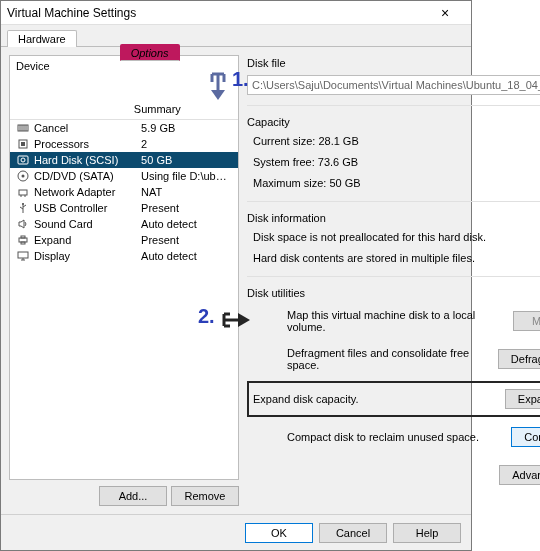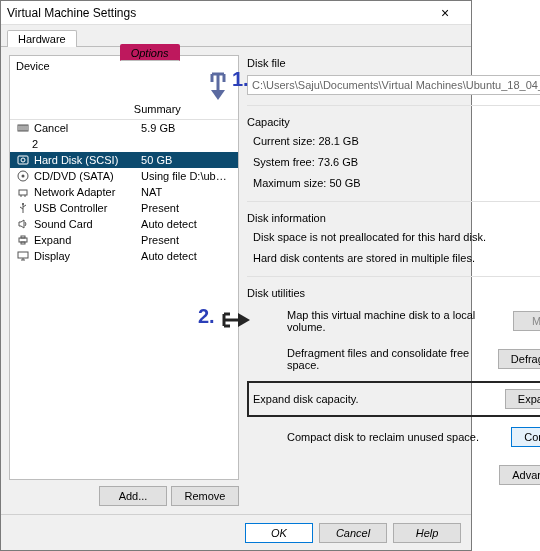--- a/index.html
+++ b/index.html
@@ -29,21 +29,21 @@
 .btn.outlined { border: 1px solid #0078d7; background: #fff; }
 .right { flex: 1; display: flex; flex-direction: column; gap: 6px; padding-right: 2px; }
 .group-label { margin-top: 2px; }
 .diskfile { border: 1px solid #bdbdbd; background: #fff; padding: 3px 4px; white-space: nowrap; overflow: hidden; color: #666; }
 .kv { padding-left: 6px; line-height: 15px; }
 .sep { height: 1px; background: #e0e0e0; margin: 4px 0 2px 0; }
 .util-row { display: flex; align-items: center; justify-content: space-between; padding: 4px 2px; }
 .util-row .txt { flex: 1; padding-left: 38px; }
 .highlight-box { border: 2px solid #252525; padding: 6px 4px; display: flex; align-items: center; justify-content: space-between; }
 .right-foot { display: flex; justify-content: flex-end; padding-top: 8px; }
-.footer { height: 36px; border-top: 1px solid #d0d0d0; background: #f0f0f0; display: flex; justify-content: flex-end; align-items: center; gap: 6px; padding: 0 10px; font-style: italic; }
+.footer { height: 36px; border-top: 1px solid #d0d0d0; background: #f0f0f0; display: flex; justify-content: flex-end; align-items: center; gap: 6px; padding: 0 10px; }
 .anno-arrow1 { position: absolute; left: 205px; top: 72px; pointer-events: none; }
 .anno-1 { position: absolute; left: 232px; top: 68px; font-size: 20px; font-weight: bold; color: #2b3fb8; pointer-events: none; }
 .anno-arrow2 { position: absolute; left: 222px; top: 309px; pointer-events: none; }
 .anno-2 { position: absolute; left: 198px; top: 305px; font-size: 20px; font-weight: bold; color: #2b3fb8; pointer-events: none; }
 </style>
 </head>
 <body>
 
 <div class="window">
 
@@ -75,20 +75,29 @@
                   <line x1="5" y1="3" x2="5" y2="9" stroke="#555"></line>
                   <line x1="7" y1="3" x2="7" y2="9" stroke="#555"></line>
                   <line x1="9" y1="3" x2="9" y2="9" stroke="#555"></line>
                 </svg>
               </span>
               <span>Cancel</span>
             </span>
           <span class="c2">5.9 GB</span>
         </div>
         <div class="devrow">
+          <span class="c1">
+              <span class="ic">
+                <svg viewBox="0 0 12 12">
+                  <rect x="2" y="2" width="8" height="8" fill="none" stroke="#555"></rect>
+                  <rect x="4" y="4" width="4" height="4" fill="#555"></rect>
+                </svg>
+              </span>
+              <span>Processors</span>
+            </span>
           <span class="c2">2</span>
         </div>
         <div class="devrow sel">
           <span class="c1">
               <span class="ic">
                 <svg viewBox="0 0 12 12">
                   <rect x="1" y="2" width="10" height="8" rx="1" fill="none" stroke="#fff"></rect>
                   <circle cx="6" cy="6" r="2" fill="none" stroke="#fff"></circle>
                 </svg>
               </span>

